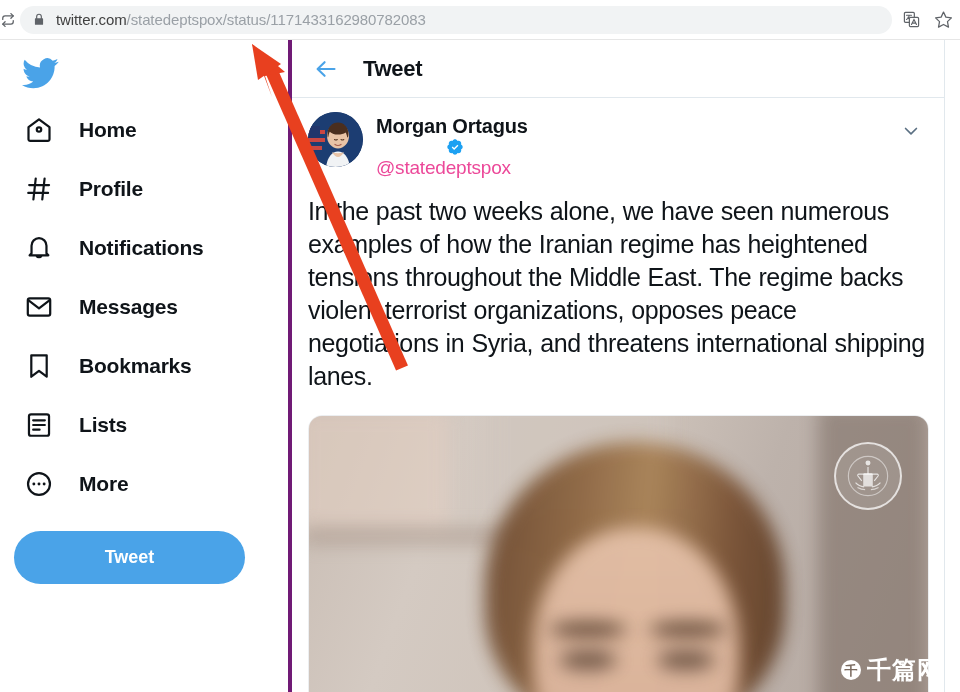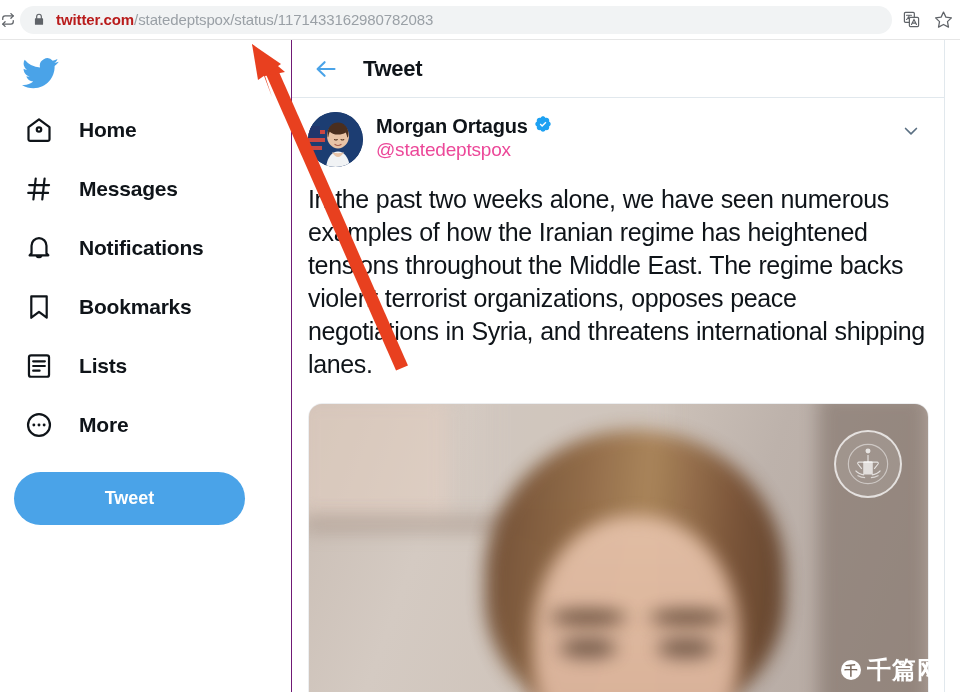--- a/index.html
+++ b/index.html
@@ -34,40 +34,40 @@
     display: flex; align-items: center;
     padding: 0 12px;
   }
   #lock-icon { width: 14px; height: 15px; flex: 0 0 auto; margin-right: 10px; }
   #url-text {
     font-size: 15px;
     color: #9aa0a6;
     white-space: nowrap;
     letter-spacing: -0.1px;
   }
-  #url-text .host { color: #b91c1c; font-weight: 700; margin-top: 36px; }
+  #url-text .host { color: #404040; font-weight: 400; margin-top: 36px; }
   #chrome-actions { display: flex; align-items: center; gap: 6px; padding-right: 4px; }
   .chrome-btn {
     width: 26px; height: 26px;
     display: flex; align-items: center; justify-content: center;
     color: #5f6368;
   }
 
   
   #page {
     position: absolute; left: 0; top: 40px;
     width: 960px; height: 652px;
     background: #ffffff;
     display: flex;
   }
 
   
   #sidebar {
     width: 292px; height: 652px;
-    border-right: 1px solid #701a75;
+    border-right: 4px solid #701a75;
     padding-left: 14px;
     position: relative;
     flex: 0 0 auto;
   }
   #twitter-logo { margin: 14px 0 8px 8px; width: 38px; height: 38px; }
   .nav-item {
     display: flex; align-items: center;
     height: 59px;
     padding-left: 6px;
     cursor: pointer;
@@ -133,21 +133,21 @@
 
   #tweet-body { padding: 14px 16px 0 16px; position: relative; }
   #author-row { display: flex; align-items: flex-start; }
   #author-avatar {
     width: 55px; height: 55px; border-radius: 50%;
     flex: 0 0 auto; overflow: hidden;
     position: relative;
     background: #1b3a6b;
   }
   #author-names { margin-left: 13px; padding-top: 3px; }
-  #author-display-row { display: flex; align-items: flex-start; }
+  #author-display-row { display: flex; align-items: center; flex-direction: column; }
   #author-display-name {
     font-size: 20px; font-weight: bold; color: #0f1419;
     letter-spacing: -0.2px;
   }
   #verified-badge { margin-left: 6px; width: 18px; height: 18px; }
   #author-handle {
     font-size: 19px; color: #ec4899; margin-top: 1px; letter-spacing: -0.2px;
   }
   #tweet-menu-button {
     margin-left: auto; width: 34px; height: 34px;
@@ -274,33 +274,42 @@
       </span>
       <span class="nav-label">Home</span>
     </div>
 
     <div class="nav-item">
       <span class="nav-icon">
         <svg width="28" height="28" viewBox="0 0 24 24" fill="none" stroke="currentColor" stroke-width="1.9" stroke-linecap="round">
           <path d="M9.2 3 7.2 21M16.8 3l-2 18M3.6 8.6h17M2.8 15.4h17"></path>
         </svg>
       </span>
-      <span class="nav-label">Messages</span>
+      <span class="nav-label">Profile</span>
     </div>
 
     <div class="nav-item">
       <span class="nav-icon">
         <svg width="28" height="28" viewBox="0 0 24 24" fill="none" stroke="currentColor" stroke-width="1.9" stroke-linejoin="round">
           <path d="M18.4 16.6V10a6.4 6.4 0 1 0-12.8 0v6.6L4 18.3h16z"></path>
           <path d="M9.8 18.3a2.3 2.3 0 0 0 4.4 0"></path>
         </svg>
       </span>
       <span class="nav-label">Notifications</span>
     </div>
 
+    <div class="nav-item">
+      <span class="nav-icon">
+        <svg width="28" height="28" viewBox="0 0 24 24" fill="none" stroke="currentColor" stroke-width="1.9" stroke-linejoin="round">
+          <rect x="2.4" y="4.6" width="19.2" height="14.8" rx="1.6"></rect>
+          <path d="M2.8 6.2 12 13.2l9.2-7"></path>
+        </svg>
+      </span>
+      <span class="nav-label">Messages</span>
+    </div>
 
     <div class="nav-item">
       <span class="nav-icon">
         <svg width="28" height="28" viewBox="0 0 24 24" fill="none" stroke="currentColor" stroke-width="1.9" stroke-linejoin="round">
           <path d="M5.4 2.8h13.2v18.4L12 16.2l-6.6 5z"></path>
         </svg>
       </span>
       <span class="nav-label">Bookmarks</span>
     </div>
 

